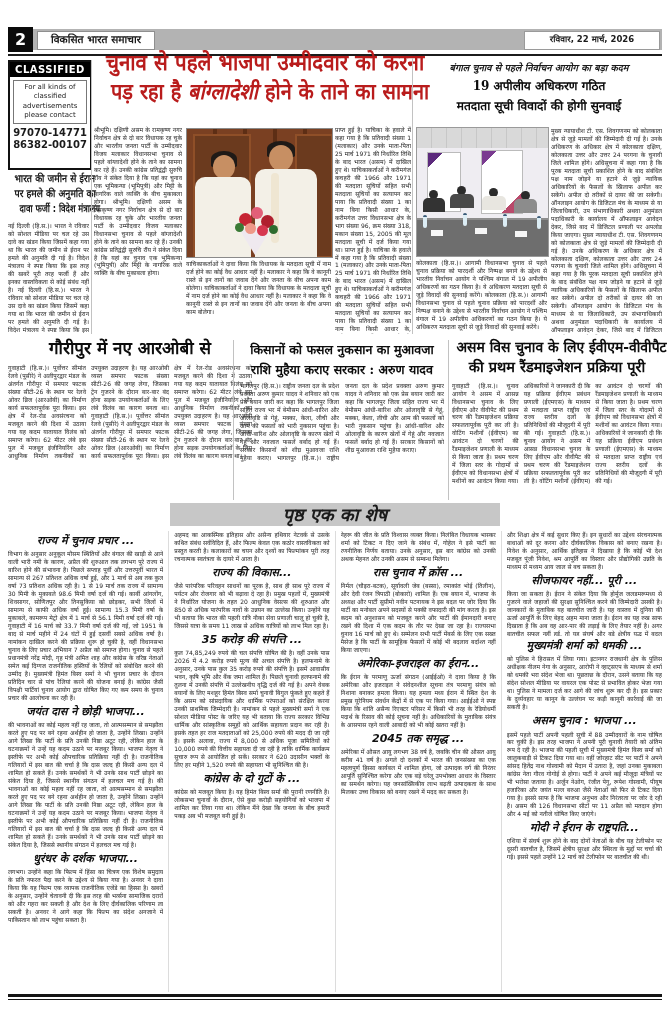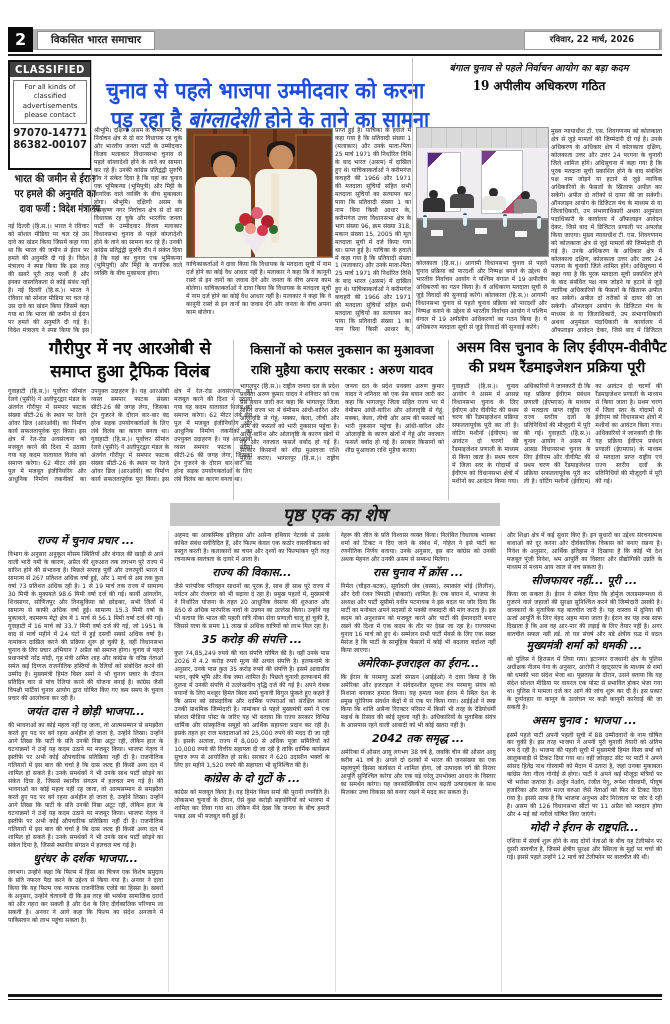--- a/index.html
+++ b/index.html
@@ -15,36 +15,36 @@
   .hdr-num{left:8px;top:27px;width:25px;height:25px;background:#0b0b0b;color:#fff;font-weight:bold;
            font-size:16px;line-height:25px;text-align:center;}
   .hdr-title{left:37px;top:31px;width:116px;height:17px;background:#fff;border:1px solid #8f8f8f;
              font-size:10.5px;font-weight:bold;line-height:15px;text-align:center;overflow:hidden;}
   .hdr-date{left:524px;top:31px;width:134px;height:17px;background:#fff;border:1px solid #9a9a9a;
             font-size:8.5px;font-weight:bold;line-height:15px;text-align:center;overflow:hidden;}
   .hdr-rule{left:8px;top:54px;width:654px;height:2px;background:#1c1c1c;}
 
   
   .cls-box{left:8px;top:60px;width:80px;height:106px;border:2px solid #111;background:#fff;}
-  .cls-head{background:#404040;color:#fff;font-weight:bold;font-size:10px;text-align:center;
+  .cls-head{background:#000000;color:#fff;font-weight:bold;font-size:10px;text-align:center;
             line-height:15px;height:15px;letter-spacing:.5px;overflow:hidden;}
   .cls-inner{margin:3px;border:1px solid #777;font-size:7px;line-height:1.35;text-align:center;padding:2px 1px;}
   .cls-phone{font-size:10px;font-weight:bold;text-align:center;line-height:1.25;}
 
   
   .lart-h{left:8px;top:171px;width:81px;font-weight:bold;font-size:10.5px;line-height:1.45;text-align:center;}
   .lart-body{left:8px;top:222px;width:81px;height:112px;}
 
   
   .vrule{width:1px;background:#c2c2c2;}
   .bot-rule1{left:8px;top:994px;width:654px;height:3px;background:#151515;}
   .bot-rule2{left:8px;top:999px;width:654px;height:1px;background:#151515;}
 
   
-  .lead-hl{left:94px;top:76px;width:318px;text-align:center;font-weight:bold;color:#1d4ed8;}
+  .lead-hl{left:94px;top:48px;width:318px;text-align:center;font-weight:bold;color:#b91c1c;}
   .lead-hl .l{font-size:22px;line-height:1.3;}
   .lead-left{left:94px;top:126px;width:88px;height:208px;}
   .lead-right{left:335px;top:126px;width:76px;height:208px;}
   .lead-bottom{left:186px;top:260px;width:145px;height:74px;}
 
   
   .photo1{left:186px;top:128px;width:145px;height:128px;background:
           repeating-linear-gradient(90deg,#7a4022 0 26px,#5d2e15 26px 30px);border:1px solid #8a8a8a;overflow:hidden;}
   .p1 .panel{position:absolute;background:#6b3a1e;border:2px solid #8f4f28;}
   .p1 .head{position:absolute;border-radius:50%;background:#c78f63;}
@@ -152,20 +152,21 @@
   </div>
 
   <div class="abs body-text lead-bottom">याचिकाकर्ताओं ने दावा किया कि विधायक के मतदाता सूची में नाम दर्ज होने का कोई वैध आधार नहीं है। मलाकार ने कहा कि वे कानूनी रास्ते से इन तानों का जवाब देंगे और जनता के बीच अपना काम बोलेगा। याचिकाकर्ताओं ने दावा किया कि विधायक के मतदाता सूची में नाम दर्ज होने का कोई वैध आधार नहीं है। मलाकार ने कहा कि वे कानूनी रास्ते से इन तानों का जवाब देंगे और जनता के बीच अपना काम बोलेगा।</div>
   <div class="abs body-text lead-right">प्राप्त हुई है। याचिका के हवाले में कहा गया है कि प्रतिवादी संख्या 1 (मलाकार) और उनके माता-पिता 25 मार्च 1971 की निर्धारित तिथि के बाद भारत (असम) में दाखिल हुए थे। याचिकाकर्ताओं ने करीमगंज कचहरी की 1966 और 1971 की मतदाता सूचियों सहित सभी मतदाता सूचियों का सत्यापन कर पाया कि प्रतिवादी संख्या 1 का नाम बिना किसी आधार के, करीमगंज उत्तर विधानसभा क्षेत्र के भाग संख्या 96, क्रम संख्या 318, मकान संख्या 15, 2005 की मूल मतदाता सूची में दर्ज किया गया था। प्राप्त हुई है। याचिका के हवाले में कहा गया है कि प्रतिवादी संख्या 1 (मलाकार) और उनके माता-पिता 25 मार्च 1971 की निर्धारित तिथि के बाद भारत (असम) में दाखिल हुए थे। याचिकाकर्ताओं ने करीमगंज कचहरी की 1966 और 1971 की मतदाता सूचियों सहित सभी मतदाता सूचियों का सत्यापन कर पाया कि प्रतिवादी संख्या 1 का नाम बिना किसी आधार के, करीमगंज उत्तर विधानसभा क्षेत्र के भाग संख्या 96, क्रम संख्या 318, मकान संख्या 15, 2005 की मूल मतदाता सूची में दर्ज किया गया था।</div>
 
   <div class="abs vrule" style="left:412px;top:58px;height:276px;"></div>
 
   <div class="abs ec-kicker"><span class="fitline">बंगाल चुनाव से पहले निर्वाचन आयोग का बड़ा कदम</span></div>
   <div class="abs ec-hl serif">
     <span class="fitline l">19 अपीलीय अधिकरण गठित</span><br>
+    <span class="fitline l">मतदाता सूची विवादों की होगी सुनवाई</span>
   </div>
 
   <div class="abs photo2 p2">
     <div class="ceiling"></div>
     <div class="banner b1"></div>
     <div class="banner b2"></div>
     <div class="head" style="left:12px;top:62px;"></div>
     <div class="shoulder" style="left:6px;top:70px;width:22px;background:#333;"></div>
     <div class="head" style="left:40px;top:58px;"></div>
     <div class="shoulder" style="left:33px;top:66px;width:24px;background:#494949;"></div>
@@ -182,21 +183,20 @@
     <div class="bottle" style="left:86px;bottom:29px;"></div>
     <div class="bottle" style="left:120px;bottom:27px;"></div>
   </div>
 
   <div class="abs body-text ec-bottom">कोलकाता (हि.स.)। आगामी विधानसभा चुनाव से पहले चुनाव प्रक्रिया को पारदर्शी और निष्पक्ष बनाने के उद्देश्य से भारतीय निर्वाचन आयोग ने पश्चिम बंगाल में 19 अपीलीय अधिकरणों का गठन किया है। ये अधिकरण मतदाता सूची से जुड़े विवादों की सुनवाई करेंगे। कोलकाता (हि.स.)। आगामी विधानसभा चुनाव से पहले चुनाव प्रक्रिया को पारदर्शी और निष्पक्ष बनाने के उद्देश्य से भारतीय निर्वाचन आयोग ने पश्चिम बंगाल में 19 अपीलीय अधिकरणों का गठन किया है। ये अधिकरण मतदाता सूची से जुड़े विवादों की सुनवाई करेंगे।</div>
   <div class="abs body-text ec-right">मुख्य न्यायाधीश टी. एस. शिवगणनम को कोलकाता क्षेत्र से जुड़े मामलों की जिम्मेदारी दी गई है। उनके अधिकरण के अधिकार क्षेत्र में कोलकाता दक्षिण, कोलकाता उत्तर और उत्तर 24 परगना के चुनावी जिले शामिल होंगे। अधिसूचना में कहा गया है कि पूरक मतदाता सूची प्रकाशित होने के बाद संबंधित पक्ष नाम जोड़ने या हटाने से जुड़े न्यायिक अधिकारियों के फैसलों के खिलाफ अपील कर सकेंगे। अपील दो तरीकों से दायर की जा सकेगी। ऑनलाइन आयोग के डिजिटल मंच के माध्यम से या जिलाधिकारी, उप संभागाधिकारी अथवा अनुमंडल पदाधिकारी के कार्यालय में ऑफलाइन आवेदन देकर, जिसे बाद में डिजिटल प्रणाली पर अपलोड किया जाएगा। मुख्य न्यायाधीश टी. एस. शिवगणनम को कोलकाता क्षेत्र से जुड़े मामलों की जिम्मेदारी दी गई है। उनके अधिकरण के अधिकार क्षेत्र में कोलकाता दक्षिण, कोलकाता उत्तर और उत्तर 24 परगना के चुनावी जिले शामिल होंगे। अधिसूचना में कहा गया है कि पूरक मतदाता सूची प्रकाशित होने के बाद संबंधित पक्ष नाम जोड़ने या हटाने से जुड़े न्यायिक अधिकारियों के फैसलों के खिलाफ अपील कर सकेंगे। अपील दो तरीकों से दायर की जा सकेगी। ऑनलाइन आयोग के डिजिटल मंच के माध्यम से या जिलाधिकारी, उप संभागाधिकारी अथवा अनुमंडल पदाधिकारी के कार्यालय में ऑफलाइन आवेदन देकर, जिसे बाद में डिजिटल प्रणाली पर अपलोड किया जाएगा।</div>
 
   <div class="abs" style="left:8px;top:337px;width:244px;">
     <div class="mid-h gaur-h serif">
       <span class="fitline l">गौरीपुर में नए आरओबी से</span><br>
-      <span class="fitline l">समाप्त हुआ ट्रैफिक विलंब</span>
     </div>
     <div class="body-text mid-body cols3" style="height:110px;">गुवाहाटी (हि.स.)। पूर्वोत्तर सीमांत रेलवे (पूसीरे) ने अलीपुरद्वार मंडल के अंतर्गत गौरीपुर में समपार फाटक संख्या सीटी-26 के स्थान पर रेलवे ओवर ब्रिज (आरओबी) का निर्माण कार्य सफलतापूर्वक पूरा किया। इस क्षेत्र में रेल-रोड अवसंरचना को मजबूत करने की दिशा में उठाया गया यह कदम यातायात विलंब को समाप्त करेगा। 62 मीटर लंबे इस पुल में मजबूत इंजीनियरिंग और आधुनिक निर्माण तकनीकों का उपयुक्त उदाहरण है। यह आरओबी व्यस्त समपार फाटक संख्या सीटी-26 की जगह लेगा, जिसका ट्रेन गुजरने के दौरान बार-बार बंद होना सड़क उपयोगकर्ताओं के लिए लंबे विलंब का कारण बनता था। गुवाहाटी (हि.स.)। पूर्वोत्तर सीमांत रेलवे (पूसीरे) ने अलीपुरद्वार मंडल के अंतर्गत गौरीपुर में समपार फाटक संख्या सीटी-26 के स्थान पर रेलवे ओवर ब्रिज (आरओबी) का निर्माण कार्य सफलतापूर्वक पूरा किया। इस क्षेत्र में रेल-रोड अवसंरचना को मजबूत करने की दिशा में उठाया गया यह कदम यातायात विलंब को समाप्त करेगा। 62 मीटर लंबे इस पुल में मजबूत इंजीनियरिंग और आधुनिक निर्माण तकनीकों का उपयुक्त उदाहरण है। यह आरओबी व्यस्त समपार फाटक संख्या सीटी-26 की जगह लेगा, जिसका ट्रेन गुजरने के दौरान बार-बार बंद होना सड़क उपयोगकर्ताओं के लिए लंबे विलंब का कारण बनता था।</div>
   </div>
 
   <div class="abs vrule" style="left:233px;top:340px;height:160px;"></div>
 
   <div class="abs" style="left:240px;top:339px;width:204px;">
     <div class="mid-h kisan-h serif">
       <span class="fitline l">किसानों को फसल नुकसान का मुआवजा</span><br>
       <span class="fitline l">राशि मुहैया कराए सरकार : अरुण यादव</span>
@@ -236,21 +236,21 @@
       <div class="bhead"><span class="fitline">कांग्रेस के दो गुटों के ...</span></div>
       <div class="btext" style="max-height:40px;">कांग्रेस को मजबूत किया है। यह हिमंत बिस्व सर्मा की पुरानी रणनीति है। लोकसभा चुनावों के दौरान, ऐसे कुछ करोड़ी सहयोगियों को भाजपा में शामिल कर लिया गया था। लेकिन मैंने देखा कि जनता के बीच हमारी पकड़ अब भी मजबूत बनी हुई है।</div>
     </div>
 
     <div class="bcol">
       <div class="btext" style="max-height:80px;">नेहरू की जीत के प्रति विश्वास व्यक्त किया। निलंबित विधायक भास्कर शर्मा को टिकट न दिए जाने के संबंध में, गोहेल ने इसे पार्टी का रणनीतिक निर्णय बताया। उनके अनुसार, इस बार कांग्रेस को उनकी अथक मेहनत और उनकी असम से सम्बन्ध मिलेगा।</div>
       <div class="bhead"><span class="fitline">रास चुनाव में क्रॉस ...</span></div>
       <div class="btext" style="max-height:132px;">निर्मल (चौइरा-बटक), सूर्यावली जेब (बस्सा), रमाकांत भोई (तिलीन), और देवी रंजन त्रिपाठी (बोकारो) शामिल हैं। एक बयान में, भाजपा के अध्यक्ष और पार्टी सुप्रीमो नवीन पटनायक ने इस बदल पर जोर दिया कि पार्टी का मनोबल अपने सदस्यों से पक्की वफादारी की मांग करता है। इस कदम को अनुशासन को मजबूत करने और पार्टी की ईमानदारी बनाए रखने की दिशा में एक कदम के तौर पर देखा जा रहा है। राज्यसभा चुनाव 16 मार्च को हुए थे। सम्मेलन सभी पार्टी मेंबर्स के लिए एक सख्त मैसेज है कि पार्टी के सामूहिक फैसलों में कोई भी बदलाव बर्दाश्त नहीं किया जाएगा।</div>
       <div class="bhead"><span class="fitline">अमेरिका-इजराइल का ईरान...</span></div>
       <div class="btext" style="max-height:126px;">कि ईरान के परमाणु ऊर्जा संगठन (आईईओ) ने दावा किया है कि अमेरिका और इजराइल ने संवेदनशील सूचना तंत्र परमाणु संयंत्र को निशाना बनाकर हमला किया। यह हमला मध्य ईरान में स्थित देश के प्रमुख यूरेनियम संवर्धन केंद्रों में से एक पर किया गया। आईईओ ने स्पष्ट किया कि शांति असैन्य रिएक्टर परिसर में किसी भी तरह के रेडियोधर्मी पदार्थ के रिसाव की कोई सूचना नहीं है। अधिकारियों के मुताबिक संयंत्र के आसपास रहने वाली आबादी को भी कोई खतरा नहीं है।</div>
-      <div class="bhead"><span class="fitline">2042 तक समृद्ध ...</span></div>
+      <div class="bhead"><span class="fitline">2045 तक समृद्ध ...</span></div>
       <div class="btext" style="max-height:62px;">अमेरिका में औसत आयु लगभग 38 वर्ष है, जबकि चीन की औसत आयु करीब 41 वर्ष है। अगले दो दशकों में भारत की जनसंख्या का एक महत्वपूर्ण हिस्सा कार्यबल में शामिल होगा, जो उत्पादक वर्ग की निरंतर आपूर्ति सुनिश्चित करेगा और एक बड़े घरेलू उपभोक्ता आधार के विस्तार का समर्थन करेगा। यह जनसांख्यिकीय लाभ बढ़ती उत्पादकता के साथ मिलकर उच्च विकास को बनाए रखने में मदद कर सकता है।</div>
     </div>
 
     <div class="bcol">
       <div class="btext" style="max-height:86px;">और शिक्षा क्षेत्र में कई सुधार किए हैं। इन सुधारों का उद्देश्य संरचनात्मक बाधाओं को दूर करना और दीर्घकालिक विकास को बनाए रखना है। निवेश के अनुसार, आर्थिक इतिहास ने दिखाया है कि कोई भी देश मजबूत पूंजी निवेश, श्रम आपूर्ति का विस्तार और प्रौद्योगिकी उन्नति के माध्यम से मध्यम आय जाल से बच सकता है।</div>
       <div class="bhead"><span class="fitline">सीजफायर नहीं... पूरी ...</span></div>
       <div class="btext" style="max-height:46px;">किया जा सकता है। ईरान ने संकेत दिया कि होर्मुज जलडमरूमध्य से गुजरने वाले जहाजों की सुरक्षा सुनिश्चित करने की जिम्मेदारी उसकी है। जानकारों के मुताबिक यह बातचीत जारी है। यह वास्तव में दुनिया की ऊर्जा आपूर्ति के लिए बेहद अहम माना जाता है। ईरान का यह रुख साफ दिखाता है कि अब वह आर-पार की लड़ाई के लिए तैयार नहीं है। अगर बातचीत सफल नहीं हुई, तो यह संघर्ष और बड़े क्षेत्रीय युद्ध में बदल सकता है।</div>
       <div class="bhead"><span class="fitline">मुख्यमंत्री शर्मा को धमकी ...</span></div>
       <div class="btext" style="max-height:90px;">को पुलिस ने हिरासत में लिया गया। इटानगर राजधानी क्षेत्र के पुलिस अधीक्षक नीलम नेगा के अनुसार, आरोपी ने व्हाट्सएप के माध्यम से शर्मा को धमकी भरा संदेश भेजा था। पूछताछ के दौरान, उसने बताया कि यह संदेश सोशल मीडिया पर वायरल एक पोस्ट से प्रभावित होकर भेजा गया था। पुलिस ने मामला दर्ज कर आगे की जांच शुरू कर दी है। इस प्रकार के दुर्व्यवहार या कानून के उल्लंघन पर कड़ी कानूनी कार्रवाई की जा सकती है।</div>
       <div class="bhead"><span class="fitline">असम चुनाव : भाजपा ...</span></div>

